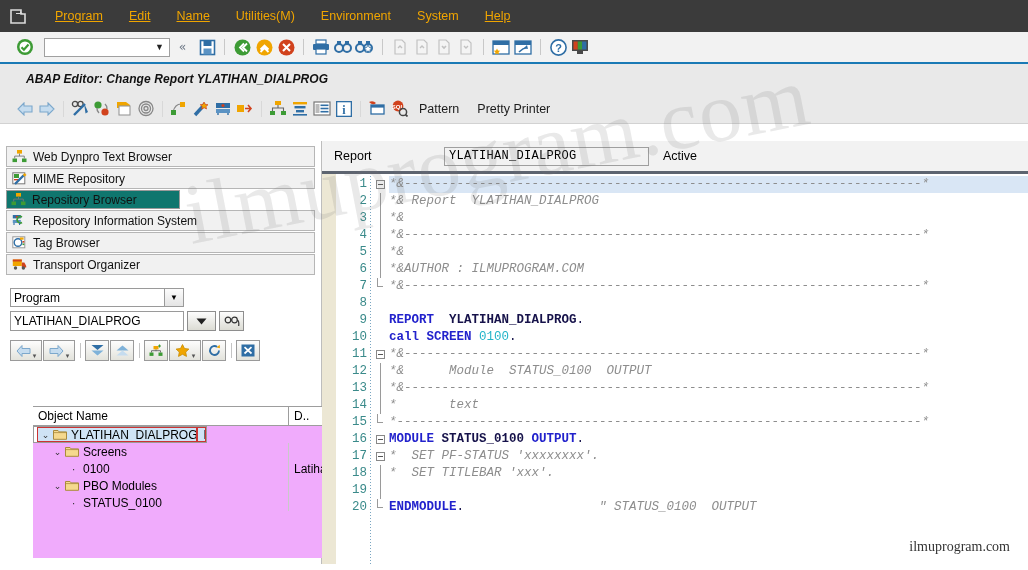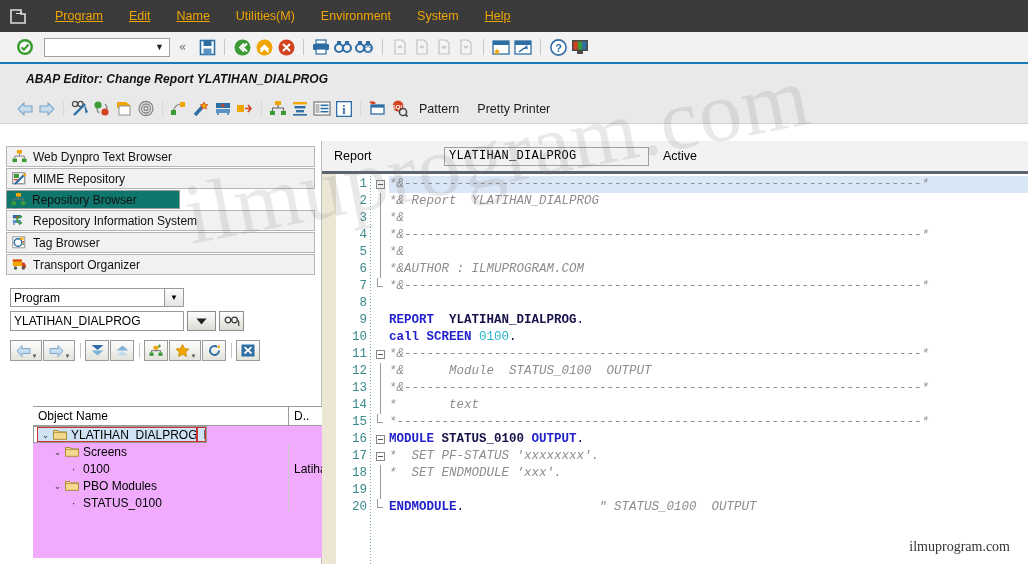--- a/index.html
+++ b/index.html
@@ -799,21 +799,21 @@
             <div class="cline">&nbsp;</div>
             <div class="cline"><span class="kwb">REPORT</span><span class="pn">  </span><span class="id">YLATIHAN_DIALPROG</span><span class="pn">.</span></div>
             <div class="cline"><span class="kwb">call SCREEN</span><span class="pn"> </span><span class="num">0100</span><span class="pn">.</span></div>
             <div class="cline"><span class="cm">*&amp;---------------------------------------------------------------------*</span></div>
             <div class="cline"><span class="cm">*&amp;      Module  STATUS_0100  OUTPUT</span></div>
             <div class="cline"><span class="cm">*&amp;---------------------------------------------------------------------*</span></div>
             <div class="cline"><span class="cm">*       text</span></div>
             <div class="cline"><span class="cm">*----------------------------------------------------------------------*</span></div>
             <div class="cline"><span class="kwb">MODULE</span><span class="pn"> </span><span class="id">STATUS_0100</span><span class="pn"> </span><span class="kwb">OUTPUT</span><span class="pn">.</span></div>
             <div class="cline"><span class="cm">*  SET PF-STATUS 'xxxxxxxx'.</span></div>
-            <div class="cline"><span class="cm">*  SET ENDMODULE 'xxx'.</span></div>
+            <div class="cline"><span class="cm">*  SET TITLEBAR 'xxx'.</span></div>
             <div class="cline">&nbsp;</div>
             <div class="cline"><span class="kwb">ENDMODULE</span><span class="pn">.</span><span class="pn">                  </span><span class="cm">" STATUS_0100  OUTPUT</span></div>
           </div>
       </div>
     </div>
   </div>
 
   <div class="wm-big">ilmuprogram.com</div>
   <div class="wm-small">ilmuprogram.com</div>
 </div>

